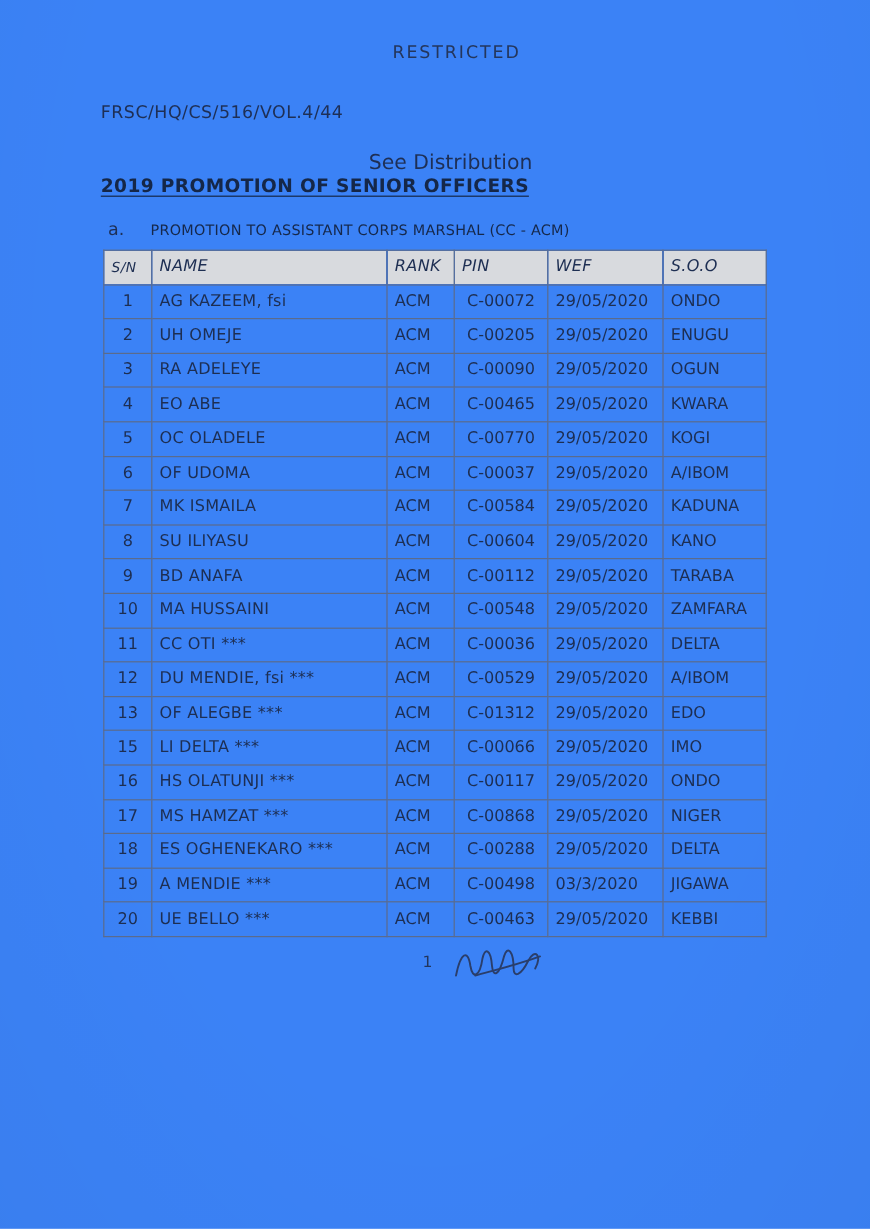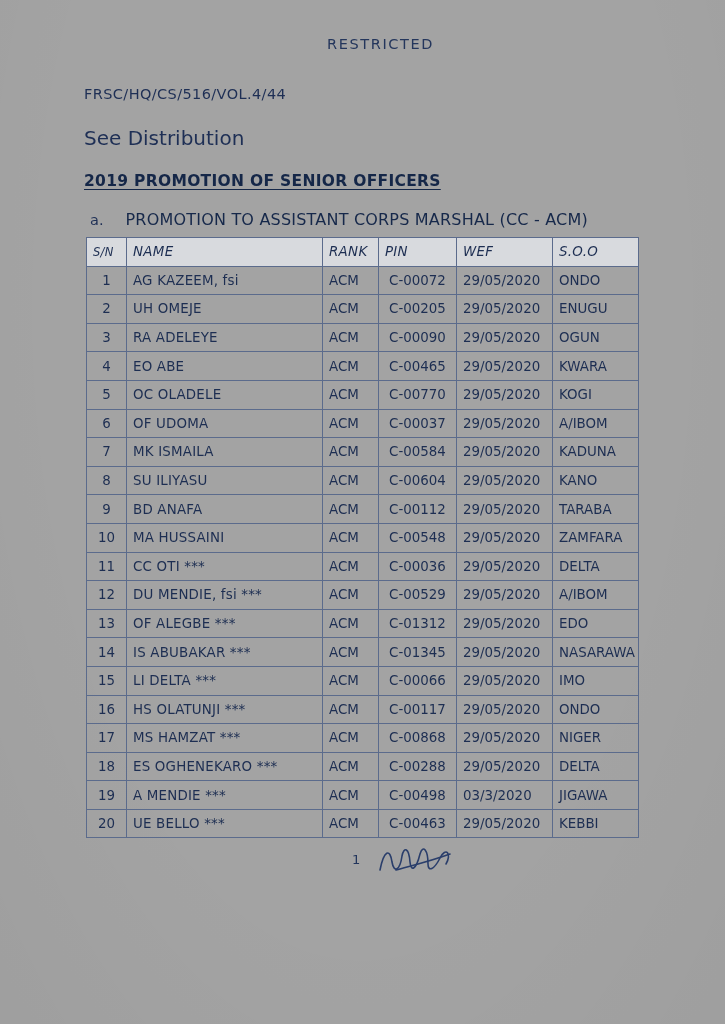--- a/index.html
+++ b/index.html
@@ -12,21 +12,21 @@
     width: 725px;
     height: 1024px;
     position: relative;
     font-family: "DejaVu Sans", sans-serif;
     color: #1b2a4a;
     overflow: hidden;
   }
   .page {
     position: absolute;
     inset: 0;
-    background: #a3a3a3;
+    background: #3b82f6;
     padding: 0;
   }
   
   .page:before {
     content: "";
     position: absolute;
     inset: 0;
     background:
       radial-gradient(ellipse at 50% 30%, rgba(255,255,255,0) 60%, rgba(0,0,0,0.028) 100%);
     pointer-events: none;
@@ -43,23 +43,23 @@
     margin-bottom: 34px;
     padding-left: 10px;
   }
   .ref {
     font-size: 14.5px;
     letter-spacing: 0.4px;
     color: #1e2f55;
     margin-bottom: 24px;
   }
   .distribution {
-    font-size: 20px;
+    font-size: 17px;
     color: #1e2f55;
-    margin-bottom: 22px;
+    text-align: center;
   }
   .title {
     font-size: 15.5px;
     font-weight: 700;
     color: #152748;
     text-decoration: underline;
     text-underline-offset: 3px;
     letter-spacing: 0.3px;
     margin-bottom: 20px;
   }
@@ -77,21 +77,21 @@
     display: flex;
     align-items: baseline;
     gap: 22px;
     margin: 0 0 8px 6px;
   }
   .section-letter {
     font-size: 14.5px;
     color: #1e2f55;
   }
   .section-heading {
-    font-size: 16px;
+    font-size: 12px;
     letter-spacing: 0.2px;
     color: #16284a;
   }
   table.promo {
     border-collapse: collapse;
     width: 552px;
     margin-left: 2px;
     table-layout: fixed;
   }
   table.promo th, table.promo td {
@@ -271,28 +271,20 @@
           </tr>
           <tr>
             <td class="c-sn">13</td>
             <td class="c-name">OF ALEGBE  ***</td>
             <td class="c-rank">ACM</td>
             <td class="c-pin">C-01312</td>
             <td class="c-wef">29/05/2020</td>
             <td class="c-soo">EDO</td>
           </tr>
           <tr>
-            <td class="c-sn">14</td>
-            <td class="c-name">IS ABUBAKAR  ***</td>
-            <td class="c-rank">ACM</td>
-            <td class="c-pin">C-01345</td>
-            <td class="c-wef">29/05/2020</td>
-            <td class="c-soo">NASARAWA</td>
-          </tr>
-          <tr>
             <td class="c-sn">15</td>
             <td class="c-name">LI DELTA ***</td>
             <td class="c-rank">ACM</td>
             <td class="c-pin">C-00066</td>
             <td class="c-wef">29/05/2020</td>
             <td class="c-soo">IMO</td>
           </tr>
           <tr>
             <td class="c-sn">16</td>
             <td class="c-name">HS OLATUNJI  ***</td>

